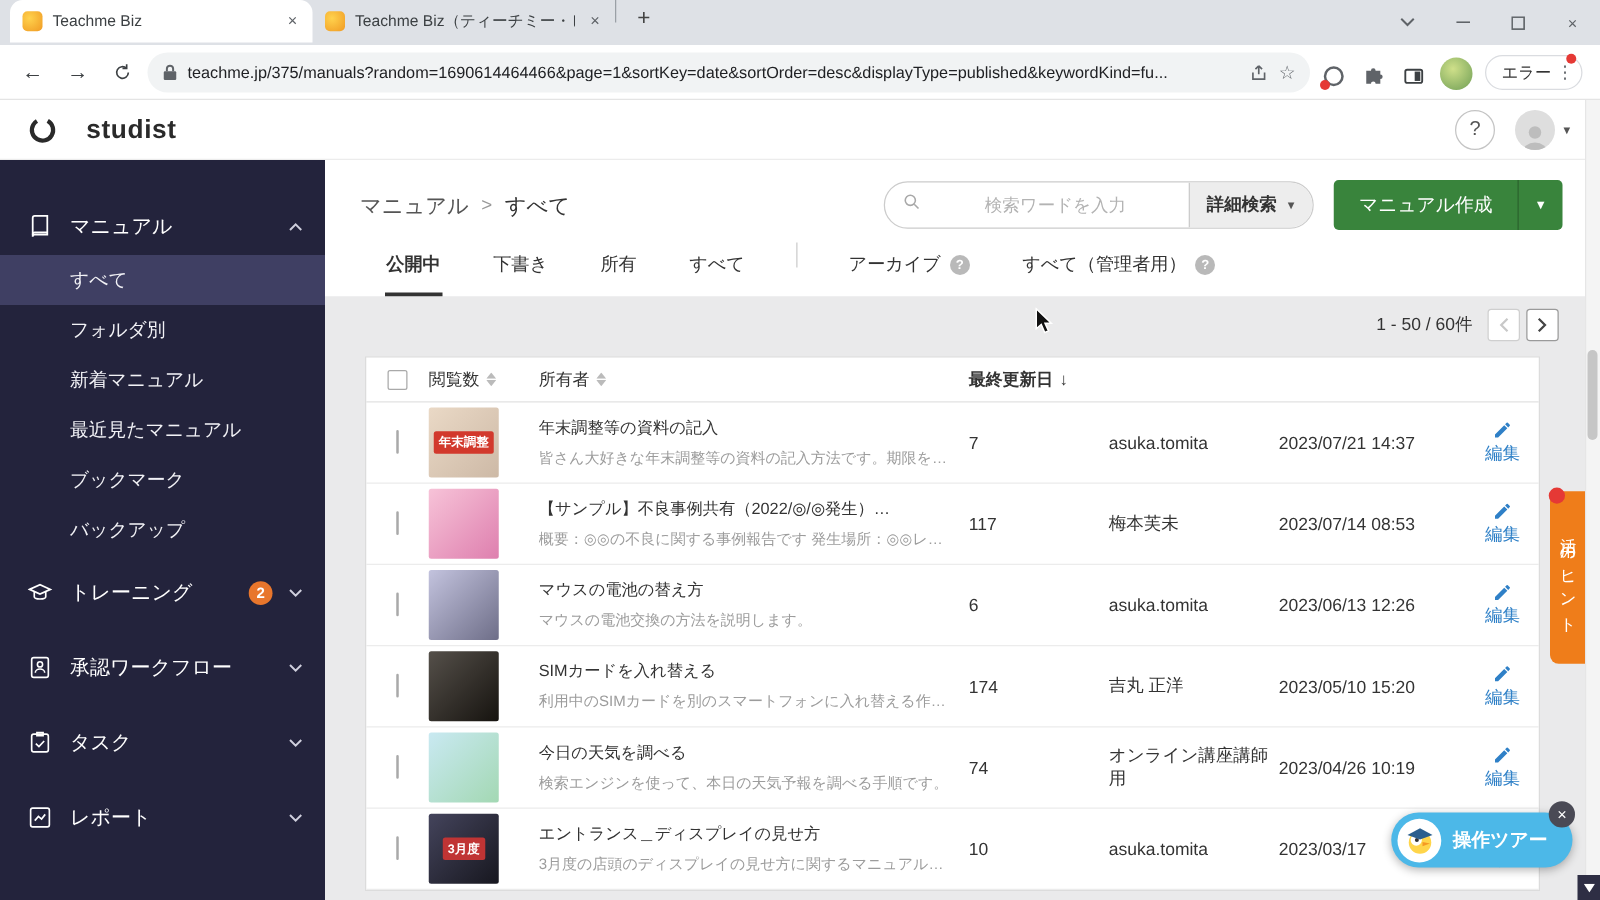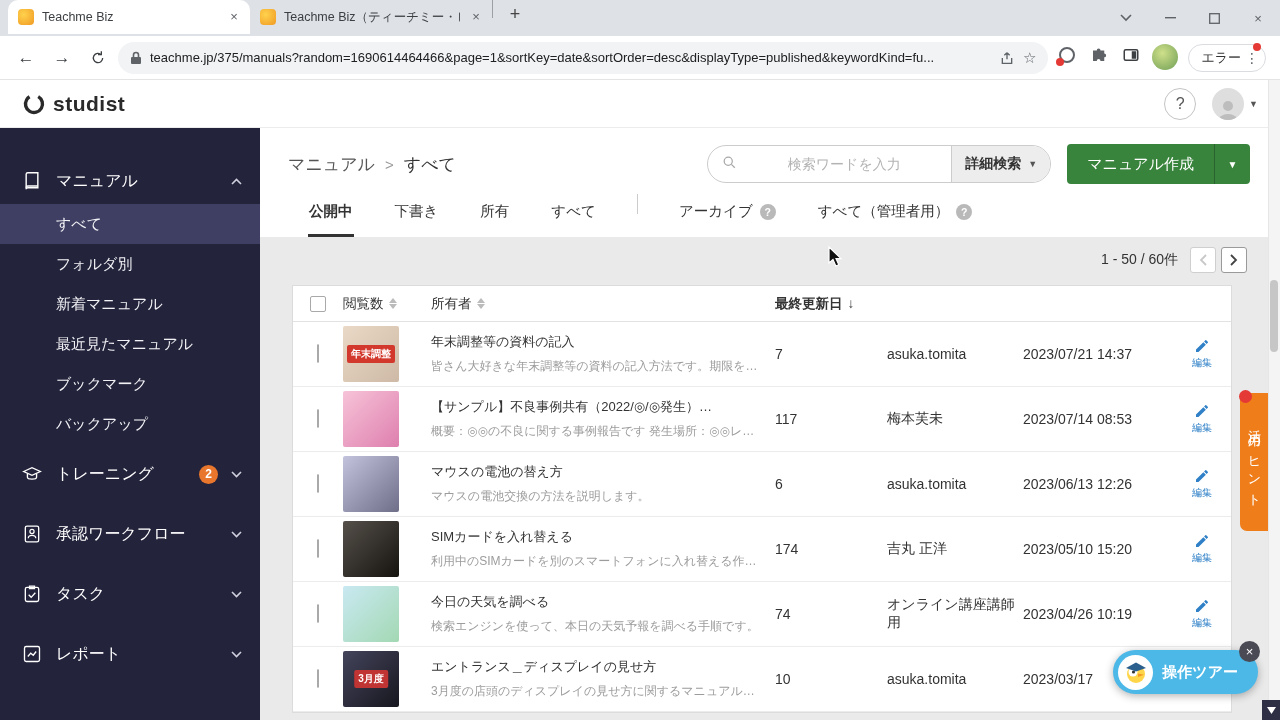--- a/index.html
+++ b/index.html
@@ -17,32 +17,32 @@
   .newtab { width:28px; height:28px; margin:0 0 3px 8px; border-radius:50%; display:flex; align-items:center; justify-content:center; color:#444; font-size:18px; }
   .tabbar-spacer { flex:1; }
   .winctl { width:44px; height:36px; display:flex; align-items:center; justify-content:center; color:#5f6368; font-size:13px; }
   .winctl svg { display:block; }
 
   .navbar { height:44px; background:#fff; display:flex; align-items:center; padding:0 10px; gap:4px; border-bottom:1px solid #e4e4e4; }
   .navbtn { width:32px; height:32px; border-radius:50%; display:flex; align-items:center; justify-content:center; color:#3c4043; font-size:17px; flex:none; }
   .omnibox { flex:1; height:32px; background:#f1f3f4; border-radius:16px; display:flex; align-items:center; gap:8px; padding:0 12px; font-size:13px; color:#202124; min-width:0; }
   .omni-url { flex:1; white-space:nowrap; overflow:hidden; text-overflow:ellipsis; }
   .omni-ic { flex:none; display:flex; align-items:center; }
-  .nav-right { display:flex; align-items:flex-start; gap:10px; padding:0 4px; }
+  .nav-right { display:flex; align-items:flex-end; gap:10px; padding:0 4px; }
   .riconwrap { position:relative; width:22px; height:22px; display:flex; align-items:center; justify-content:center; }
   .reddot { position:absolute; width:8px; height:8px; border-radius:50%; background:#e53935; }
   .ring-icon { width:16px; height:16px; border-radius:50%; border:2px solid #5f6368; }
   .avatar-chrome { width:26px; height:26px; border-radius:50%; background:radial-gradient(circle at 40% 35%, #cfe08a, #6f9e55); }
   .error-pill { display:flex; align-items:center; gap:4px; border:1px solid #dadce0; border-radius:16px; padding:4px 6px 4px 12px; font-size:13px; color:#333; position:relative; }
   .kebab { width:14px; text-align:center; color:#5f6368; font-size:14px; }
   .error-pill .reddot { top:-2px; right:4px; }
 
   
   .appheader { height:48px; background:#fff; display:flex; align-items:center; padding:0 22px; border-bottom:1px solid #ececec; }
-  .logo { display:flex; align-items:center; gap:7px; }
+  .logo { display:flex; align-items:center; gap:23px; }
   .logo-text { font-size:21px; font-weight:bold; color:#2a2a2a; letter-spacing:.5px; }
   .appheader-right { margin-left:auto; display:flex; align-items:center; gap:16px; }
   .help-circle { width:32px; height:32px; border-radius:50%; border:1.5px solid #c4c4c4; color:#555; font-size:16px; display:flex; align-items:center; justify-content:center; }
   .user-chip { display:flex; align-items:center; gap:5px; color:#777; }
   .avatar-app { width:32px; height:32px; border-radius:50%; background:#dedede; display:flex; align-items:flex-end; justify-content:center; overflow:hidden; }
 
   
   .sidebar { position:absolute; left:0; top:128px; bottom:0; width:260px; background:var(--sidebar-bg,#23233c); color:#fff; padding-top:30px; }
   .side-section { display:flex; align-items:center; height:46px; padding:0 18px 0 22px; gap:13px; cursor:pointer; font-size:16px; }
   .side-section.tall { height:60px; }
@@ -89,21 +89,21 @@
   .sorticons { display:flex; flex-direction:column; gap:1px; }
   .trow { min-height:65px; border-bottom:1px solid #ececec; }
   .cb { width:16px; height:16px; border:1px solid #a9a9a9; border-radius:2px; background:#fff; margin:0 auto; cursor:pointer; }
   .thumb { width:56px; height:56px; border-radius:2px; position:relative; overflow:hidden; }
   .thumb-label { position:absolute; left:50%; top:50%; transform:translate(-50%,-50%); color:#fff; font-size:10px; font-weight:bold; padding:2px 4px; border-radius:2px; white-space:nowrap; }
   .titlecell { min-width:0; padding-right:14px; }
   .rtitle { font-size:13px; color:#333; white-space:nowrap; overflow:hidden; text-overflow:ellipsis; }
   .rdesc { margin-top:7px; font-size:12px; color:#9c9c9c; white-space:nowrap; overflow:hidden; text-overflow:ellipsis; }
   .num, .owner, .upd { font-size:14px; color:#333; }
   .editcell { display:flex; flex-direction:column; align-items:center; gap:2px; color:var(--edit-blue,#2f80c7); cursor:pointer; }
-  .editcell .elabel { font-size:10px;font-family:Liberation Serif, serif; }
+  .editcell .elabel { font-size:14px;font-family:Liberation Serif, serif; }
 
   
   .hint-tab { position:absolute; right:12px; top:393px; width:28px; height:138px; background:var(--hint-orange,#ef7d1a); border-radius:7px 0 0 7px; color:#fff; writing-mode:vertical-rl; display:flex; align-items:center; justify-content:center; font-size:13px; letter-spacing:4px; cursor:pointer; }
   .hint-dot { position:absolute; right:28px; top:390px; width:13px; height:13px; border-radius:50%; background:#e53935; }
   .tour { position:absolute; right:22px; bottom:26px; height:44px; background:var(--tour-blue,#4cb8e8); border-radius:23px; display:flex; align-items:center; gap:9px; padding:0 20px 0 5px; color:#fff; font-weight:bold; font-size:15px; box-shadow:0 2px 8px rgba(0,0,0,.3); cursor:pointer; }
   .mascot { width:35px; height:35px; border-radius:50%; background:#fff; display:flex; align-items:center; justify-content:center; }
   .tour-close { position:absolute; right:20px; bottom:58px; width:21px; height:21px; border-radius:50%; background:#4a4a55; color:#fff; font-size:13px; display:flex; align-items:center; justify-content:center; cursor:pointer; z-index:5; }
 
   .scrollbar { position:absolute; right:0; top:80px; bottom:0; width:12px; background:#f4f4f4; border-left:1px solid #e6e6e6; }
   .scroll-thumb { position:absolute; right:2px; top:200px; width:8px; height:72px; background:#c6c6c6; border-radius:4px; }

